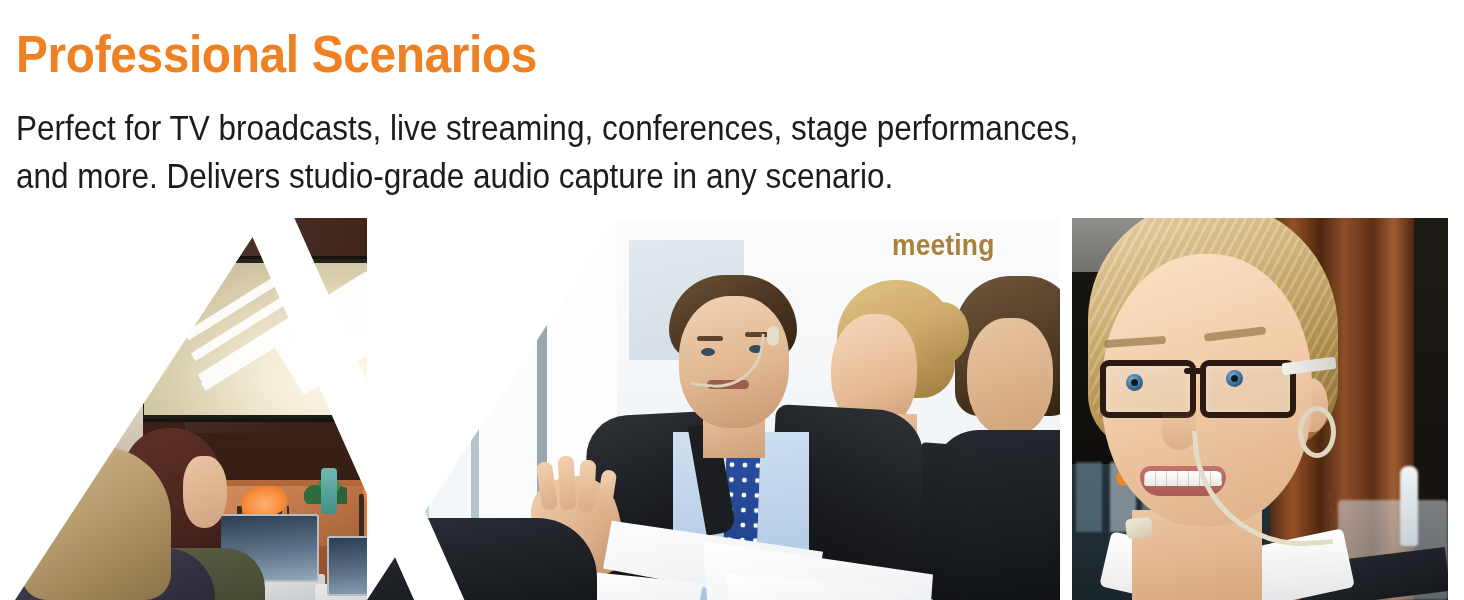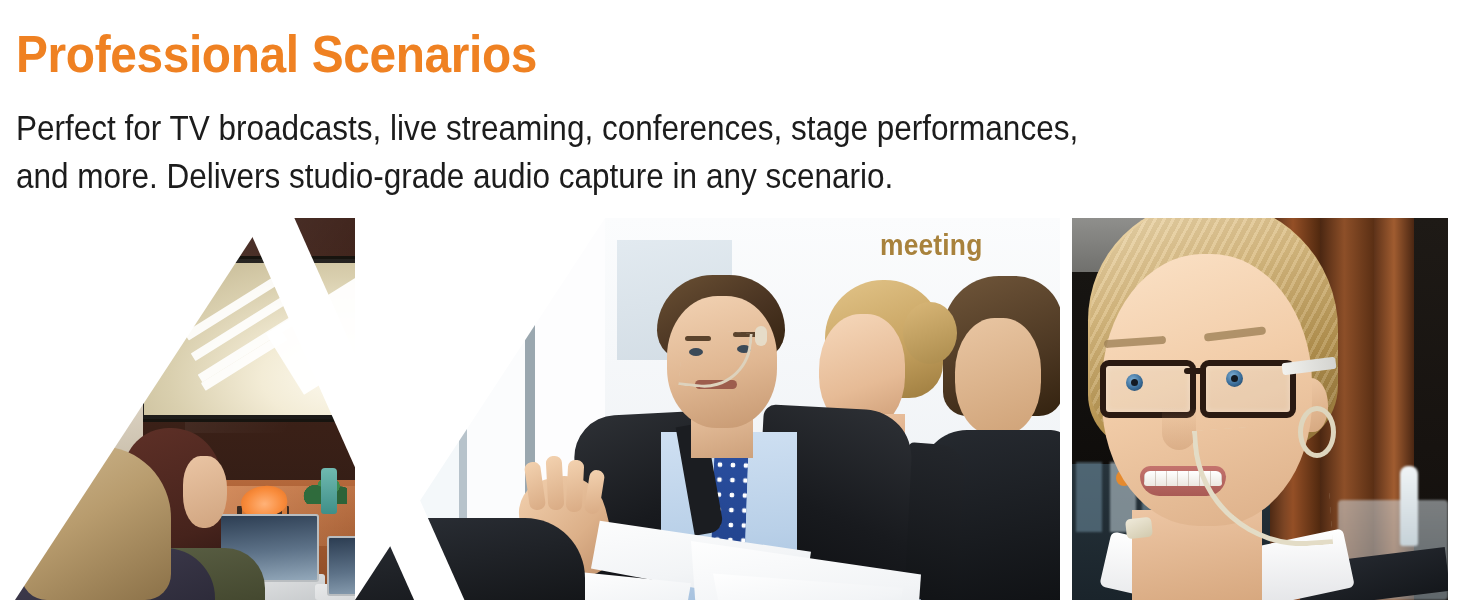--- a/index.html
+++ b/index.html
@@ -61,21 +61,21 @@
     height: 382px;
     overflow: hidden;
     background: #ffffff;
   }
 
   .panel { position: absolute; top: 0; height: 382px; overflow: hidden; }
 
   
   .panel-left  { left: 0;    width: 500px; }
   
-  .panel-mid   { left: 340px; width: 715px; }
+  .panel-mid   { left: 352px; width: 715px; }
   
   .panel-right { left: 1055px; width: 378px; }
 
   
   .diag-divider {
     position: absolute;
     top: -40px;
     left: 318px;
     width: 46px;
     height: 470px;

